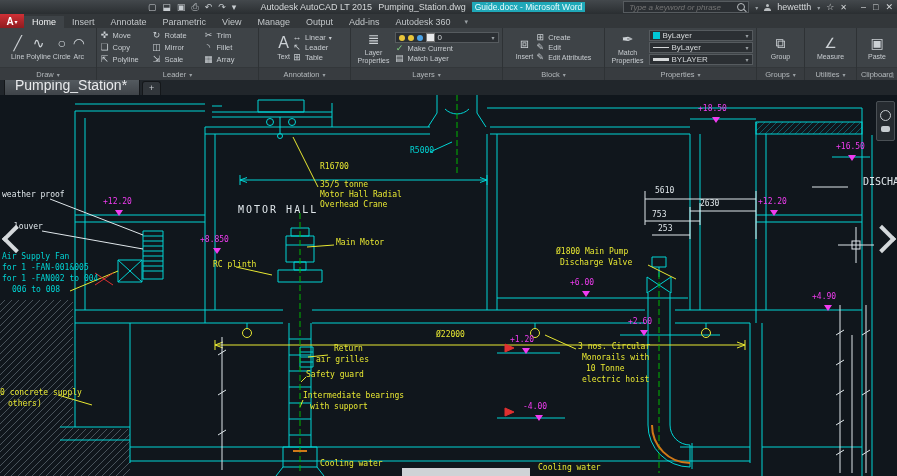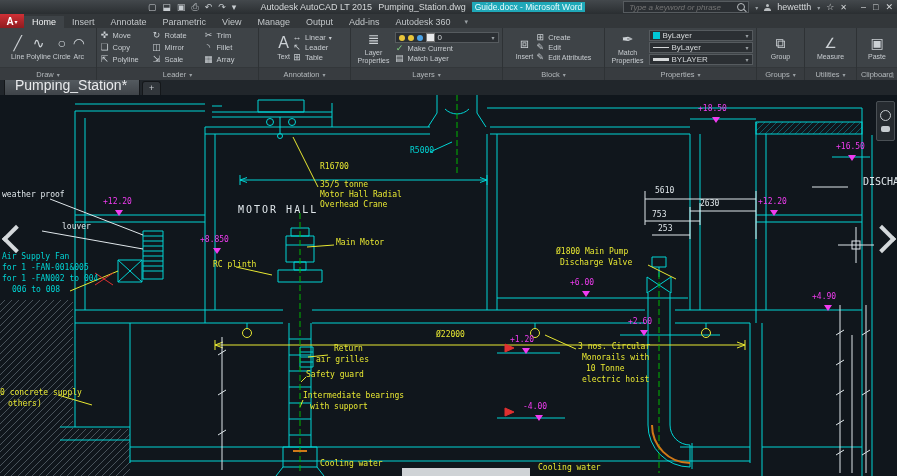--- a/index.html
+++ b/index.html
@@ -443,21 +443,21 @@
         <span class="ann" style="left: 320px; top: 106px; color: rgb(232, 232, 50);">Overhead Crane</span>
         <span class="ann" style="left: 238px; top: 110px; color: rgb(223, 230, 234); font-size: 10px; letter-spacing: 2px;">MOTOR HALL</span>
         <span class="ann" style="left: 103px; top: 103px; color: rgb(240, 60, 240);">+12.20</span>
         <span class="ann" style="left: 758px; top: 103px; color: rgb(240, 60, 240);">+12.20</span>
         <span class="ann" style="left: 852px; top: 82px; color: rgb(223, 230, 234); font-size: 10px; padding-left: 11px;">DISCHA</span>
         <span class="ann" style="left: 655px; top: 92px; color: rgb(223, 230, 234);">5610</span>
         <span class="ann" style="left: 700px; top: 105px; color: rgb(223, 230, 234);">2630</span>
         <span class="ann" style="left: 652px; top: 116px; color: rgb(223, 230, 234);">753</span>
         <span class="ann" style="left: 658px; top: 130px; color: rgb(223, 230, 234);">253</span>
         <span class="ann" style="left: 2px; top: 96px; color: rgb(223, 230, 234);">weather proof</span>
-        <span class="ann" style="left: 14px; top: 128px; color: rgb(223, 230, 234); margin-left: 48px;">louver</span>
+        <span class="ann" style="left: 14px; top: 128px; color: rgb(223, 230, 234);">louver</span>
         <span class="ann" style="left: 2px; top: 158px; color: rgb(0, 212, 212);">Air Supply Fan</span>
         <span class="ann" style="left: 2px; top: 169px; color: rgb(0, 212, 212);">for 1 -FAN-001&amp;005</span>
         <span class="ann" style="left: 2px; top: 180px; color: rgb(0, 212, 212);">for 1 -FAN002 to 004</span>
         <span class="ann" style="left: 12px; top: 191px; color: rgb(0, 212, 212);">006 to 008</span>
         <span class="ann" style="left: 200px; top: 141px; color: rgb(240, 60, 240);">+8.850</span>
         <span class="ann" style="left: 336px; top: 144px; color: rgb(232, 232, 50);">Main Motor</span>
         <span class="ann" style="left: 198px; top: 166px; color: rgb(232, 232, 50); margin-left: 15px;">RC plinth</span>
         <span class="ann" style="left: 556px; top: 153px; color: rgb(232, 232, 50);">Ø1800 Main Pump</span>
         <span class="ann" style="left: 560px; top: 164px; color: rgb(232, 232, 50);">Discharge Valve</span>
         <span class="ann" style="left: 570px; top: 184px; color: rgb(240, 60, 240);">+6.00</span>

